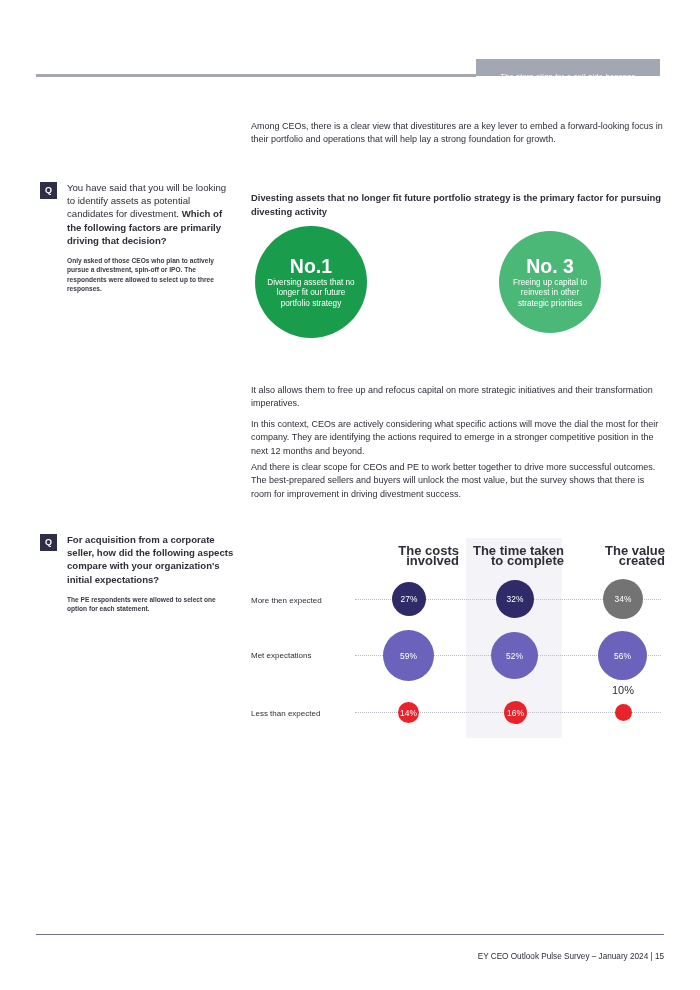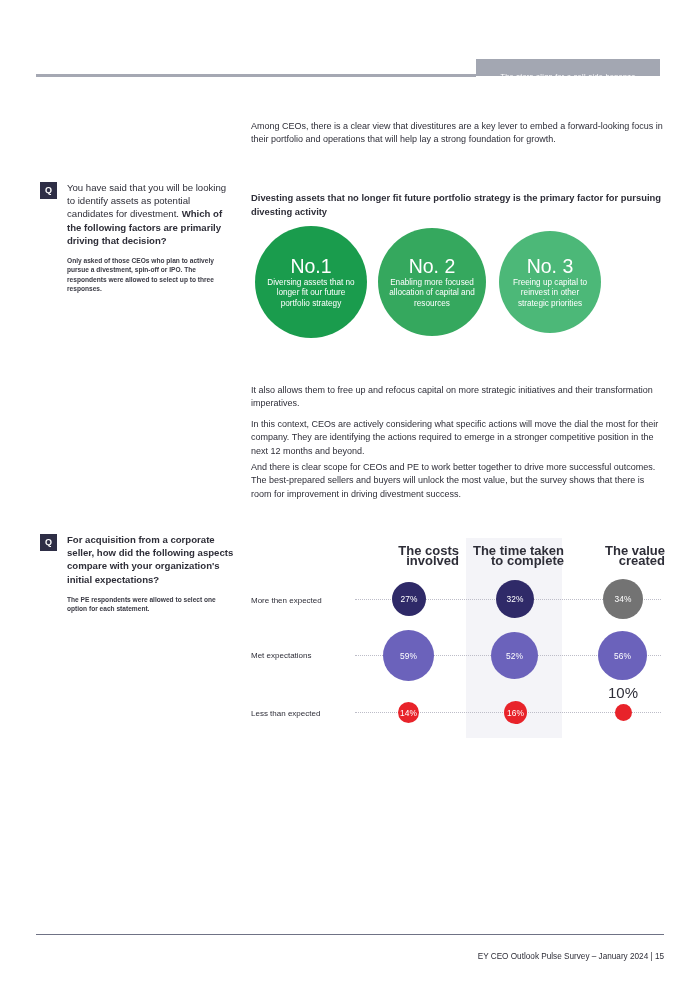--- a/index.html
+++ b/index.html
@@ -118,21 +118,21 @@
     text-align: center;
     display: flex;
     flex-direction: column;
     align-items: center;
     justify-content: center;
     padding: 0 9px;
   }
   .gcircle .rank {
     font-size: 19.5px;
     line-height: 22px;
-    font-weight: normal;
+    font-weight: bold;
     margin-bottom: 1px;
   }
   .gcircle .desc {
     font-size: 8.2px;
     line-height: 10.6px;
   }
   .c1 { left: 4px;   top: 0px;  width: 112px; height: 112px; background: #1a9c4d; }
   .c2 { left: 127px; top: 2px;  width: 108px; height: 108px; background: #35a85e; }
   .c3 { left: 248px; top: 5px;  width: 102px; height: 102px; background: #4cb878; }
 
@@ -197,21 +197,21 @@
     border-radius: 50%;
     display: flex;
     align-items: center;
     justify-content: center;
     color: #ffffff;
     font-size: 8.4px;
     font-weight: normal;
   }
   .ext-label {
     position: absolute;
-    font-size: 15px;
+    font-size: 11px;
     color: #2e2e38;
     text-align: center;
     width: 40px;
   }
 
   
   .footer-rule {
     position: absolute;
     left: 36px;
     top: 934px;
@@ -240,24 +240,20 @@
 
   <div class="content">
     <div class="para p-intro">Among CEOs, there is a clear view that divestitures are a key lever to embed a forward-looking focus in their portfolio and operations that will help lay a strong foundation for growth.</div>
 
     <div class="chart-head">Divesting assets that no longer fit future portfolio strategy is the primary factor for pursuing divesting activity</div>
 
     <div class="circles">
       <div class="gcircle c1">
         <div class="rank">No.1</div>
         <div class="desc">Diversing assets that no longer fit our future portfolio strategy</div>
-      </div>
-      <div class="gcircle c2">
-        <div class="rank">No. 2</div>
-        <div class="desc">Enabling more focused allocation of capital and resources</div>
       </div>
       <div class="gcircle c3">
         <div class="rank">No. 3</div>
         <div class="desc">Freeing up capital to reinvest in other strategic priorities</div>
       </div>
     </div>
 
     <div class="para p-a">It also allows them to free up and refocus capital on more strategic initiatives and their transformation imperatives.</div>
     <div class="para p-b">In this context, CEOs are actively considering what specific actions will move the dial the most for their company. They are identifying the actions required to emerge in a stronger competitive position in the next 12 months and beyond.</div>
     <div class="para p-c">And there is clear scope for CEOs and PE to work better together to drive more successful outcomes. The best-prepared sellers and buyers will unlock the most value, but the survey shows that there is room for improvement in driving divestment success.</div>

